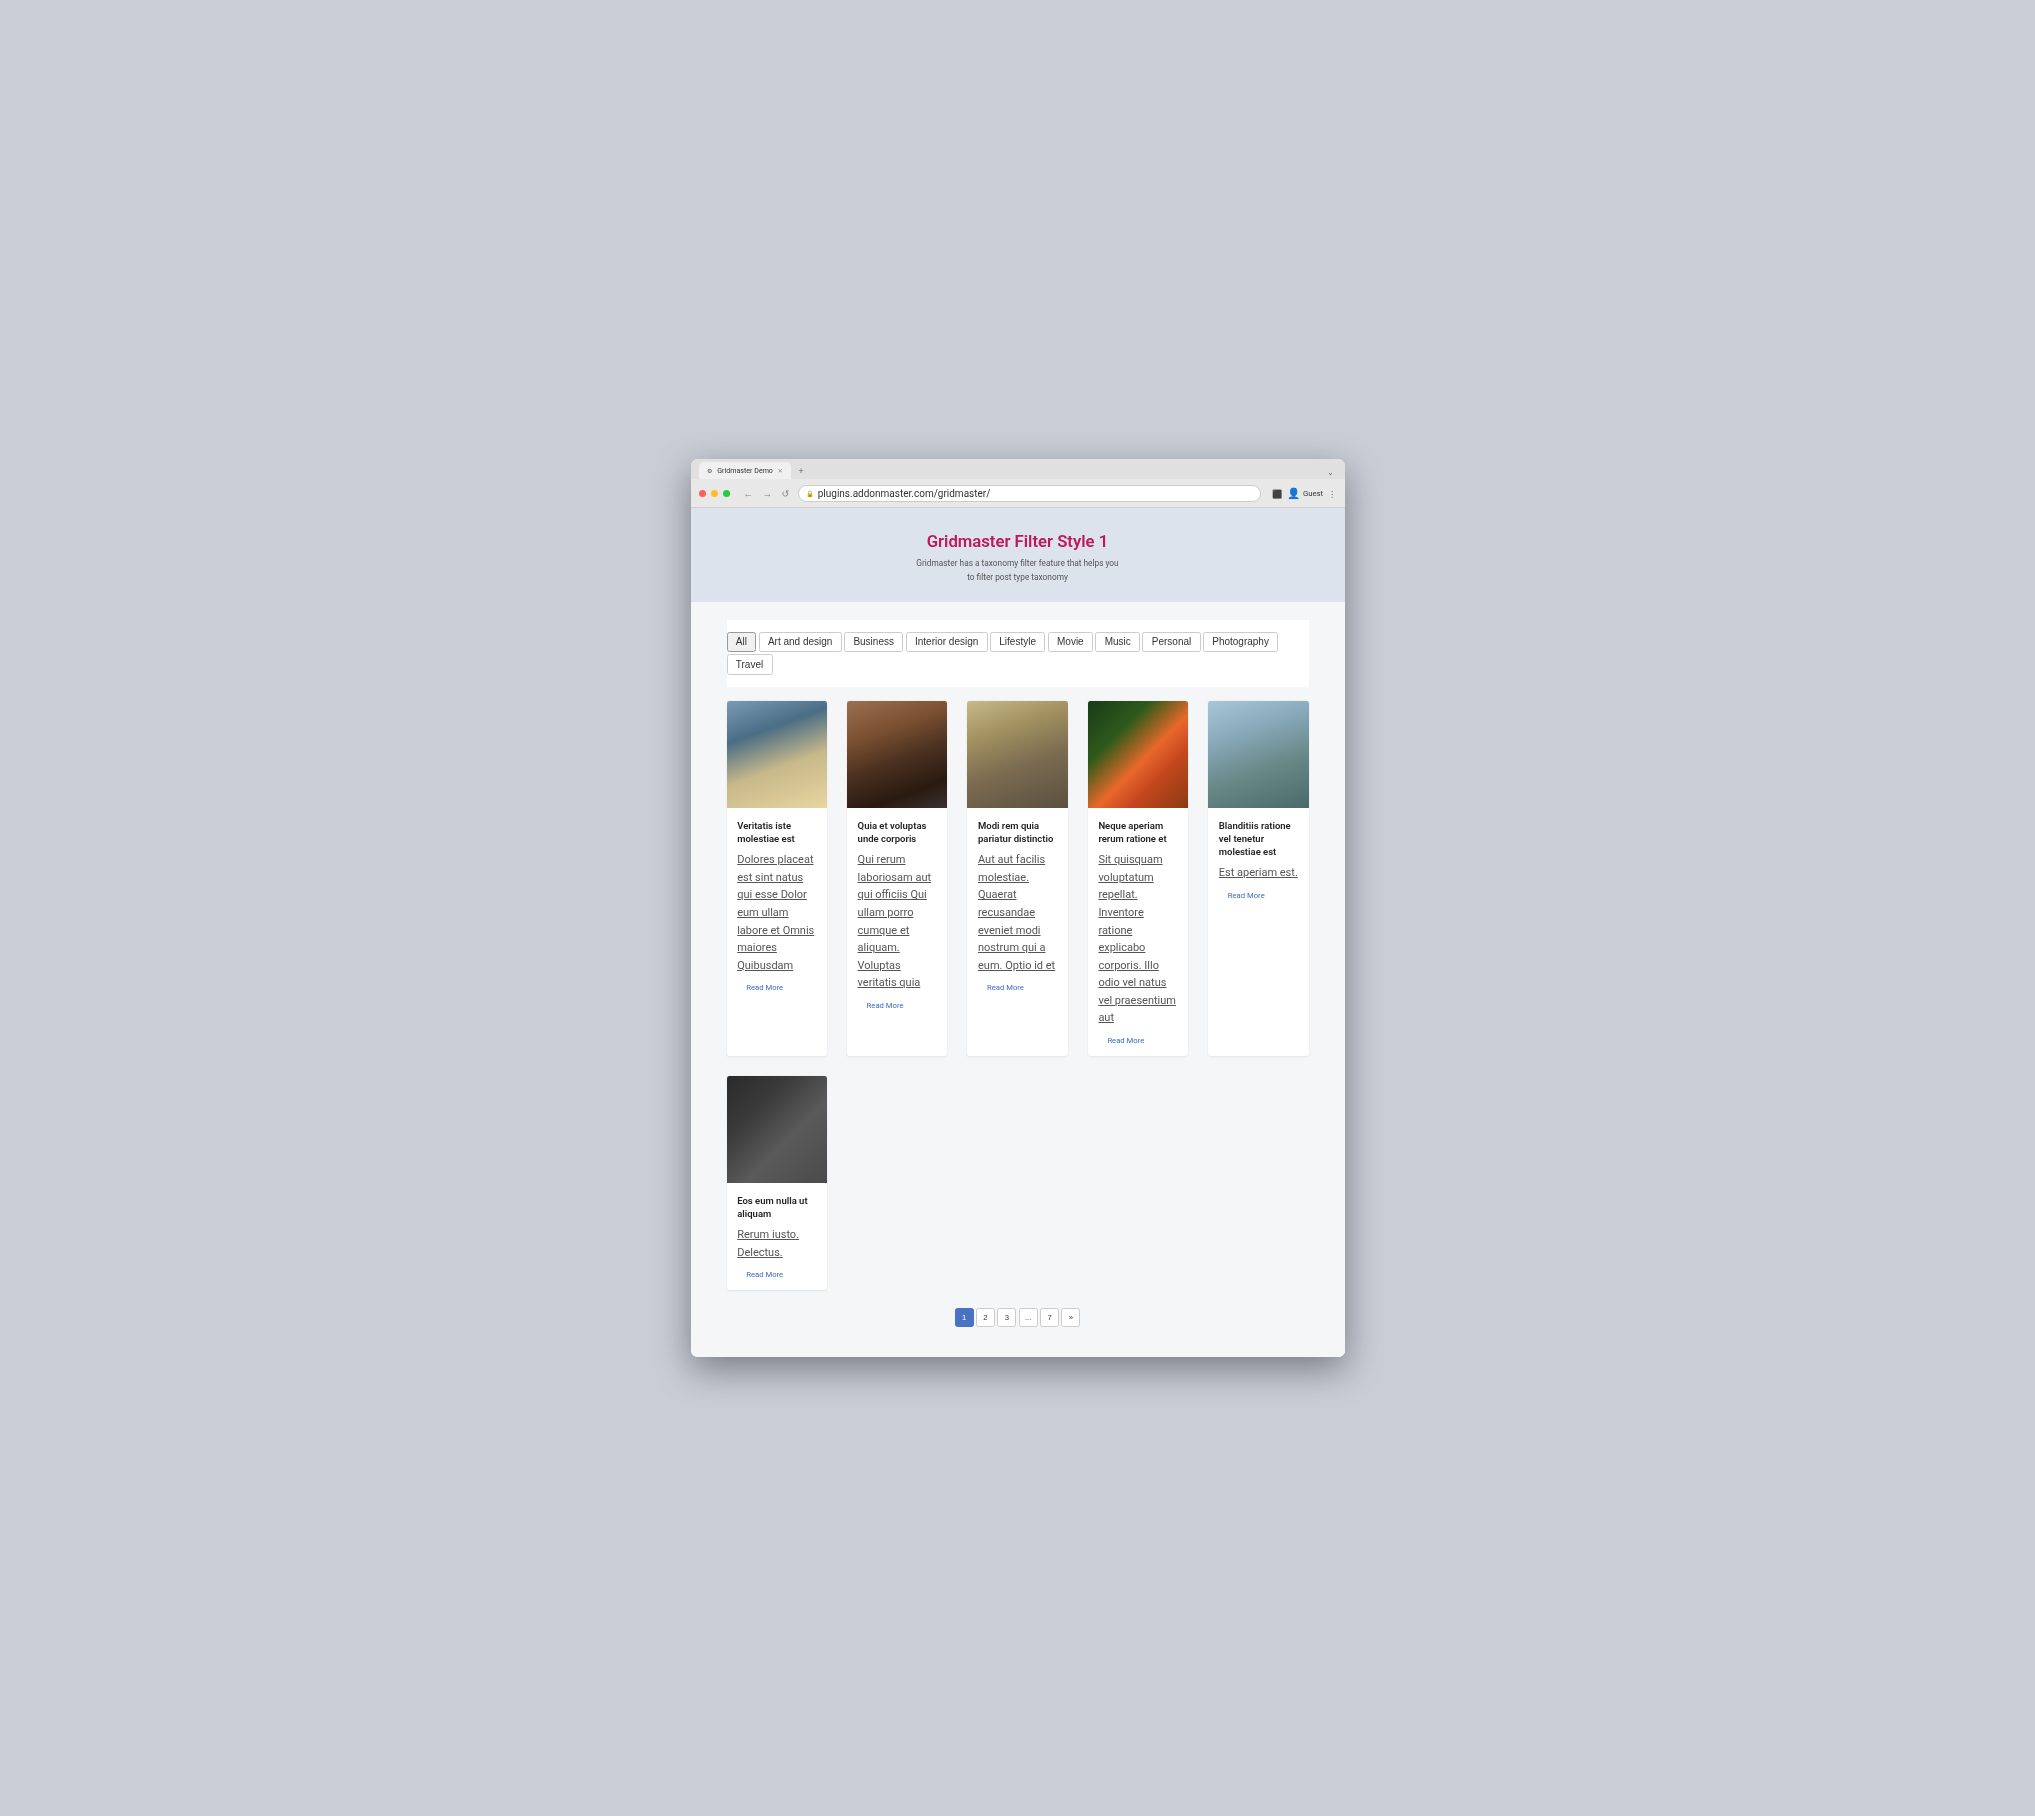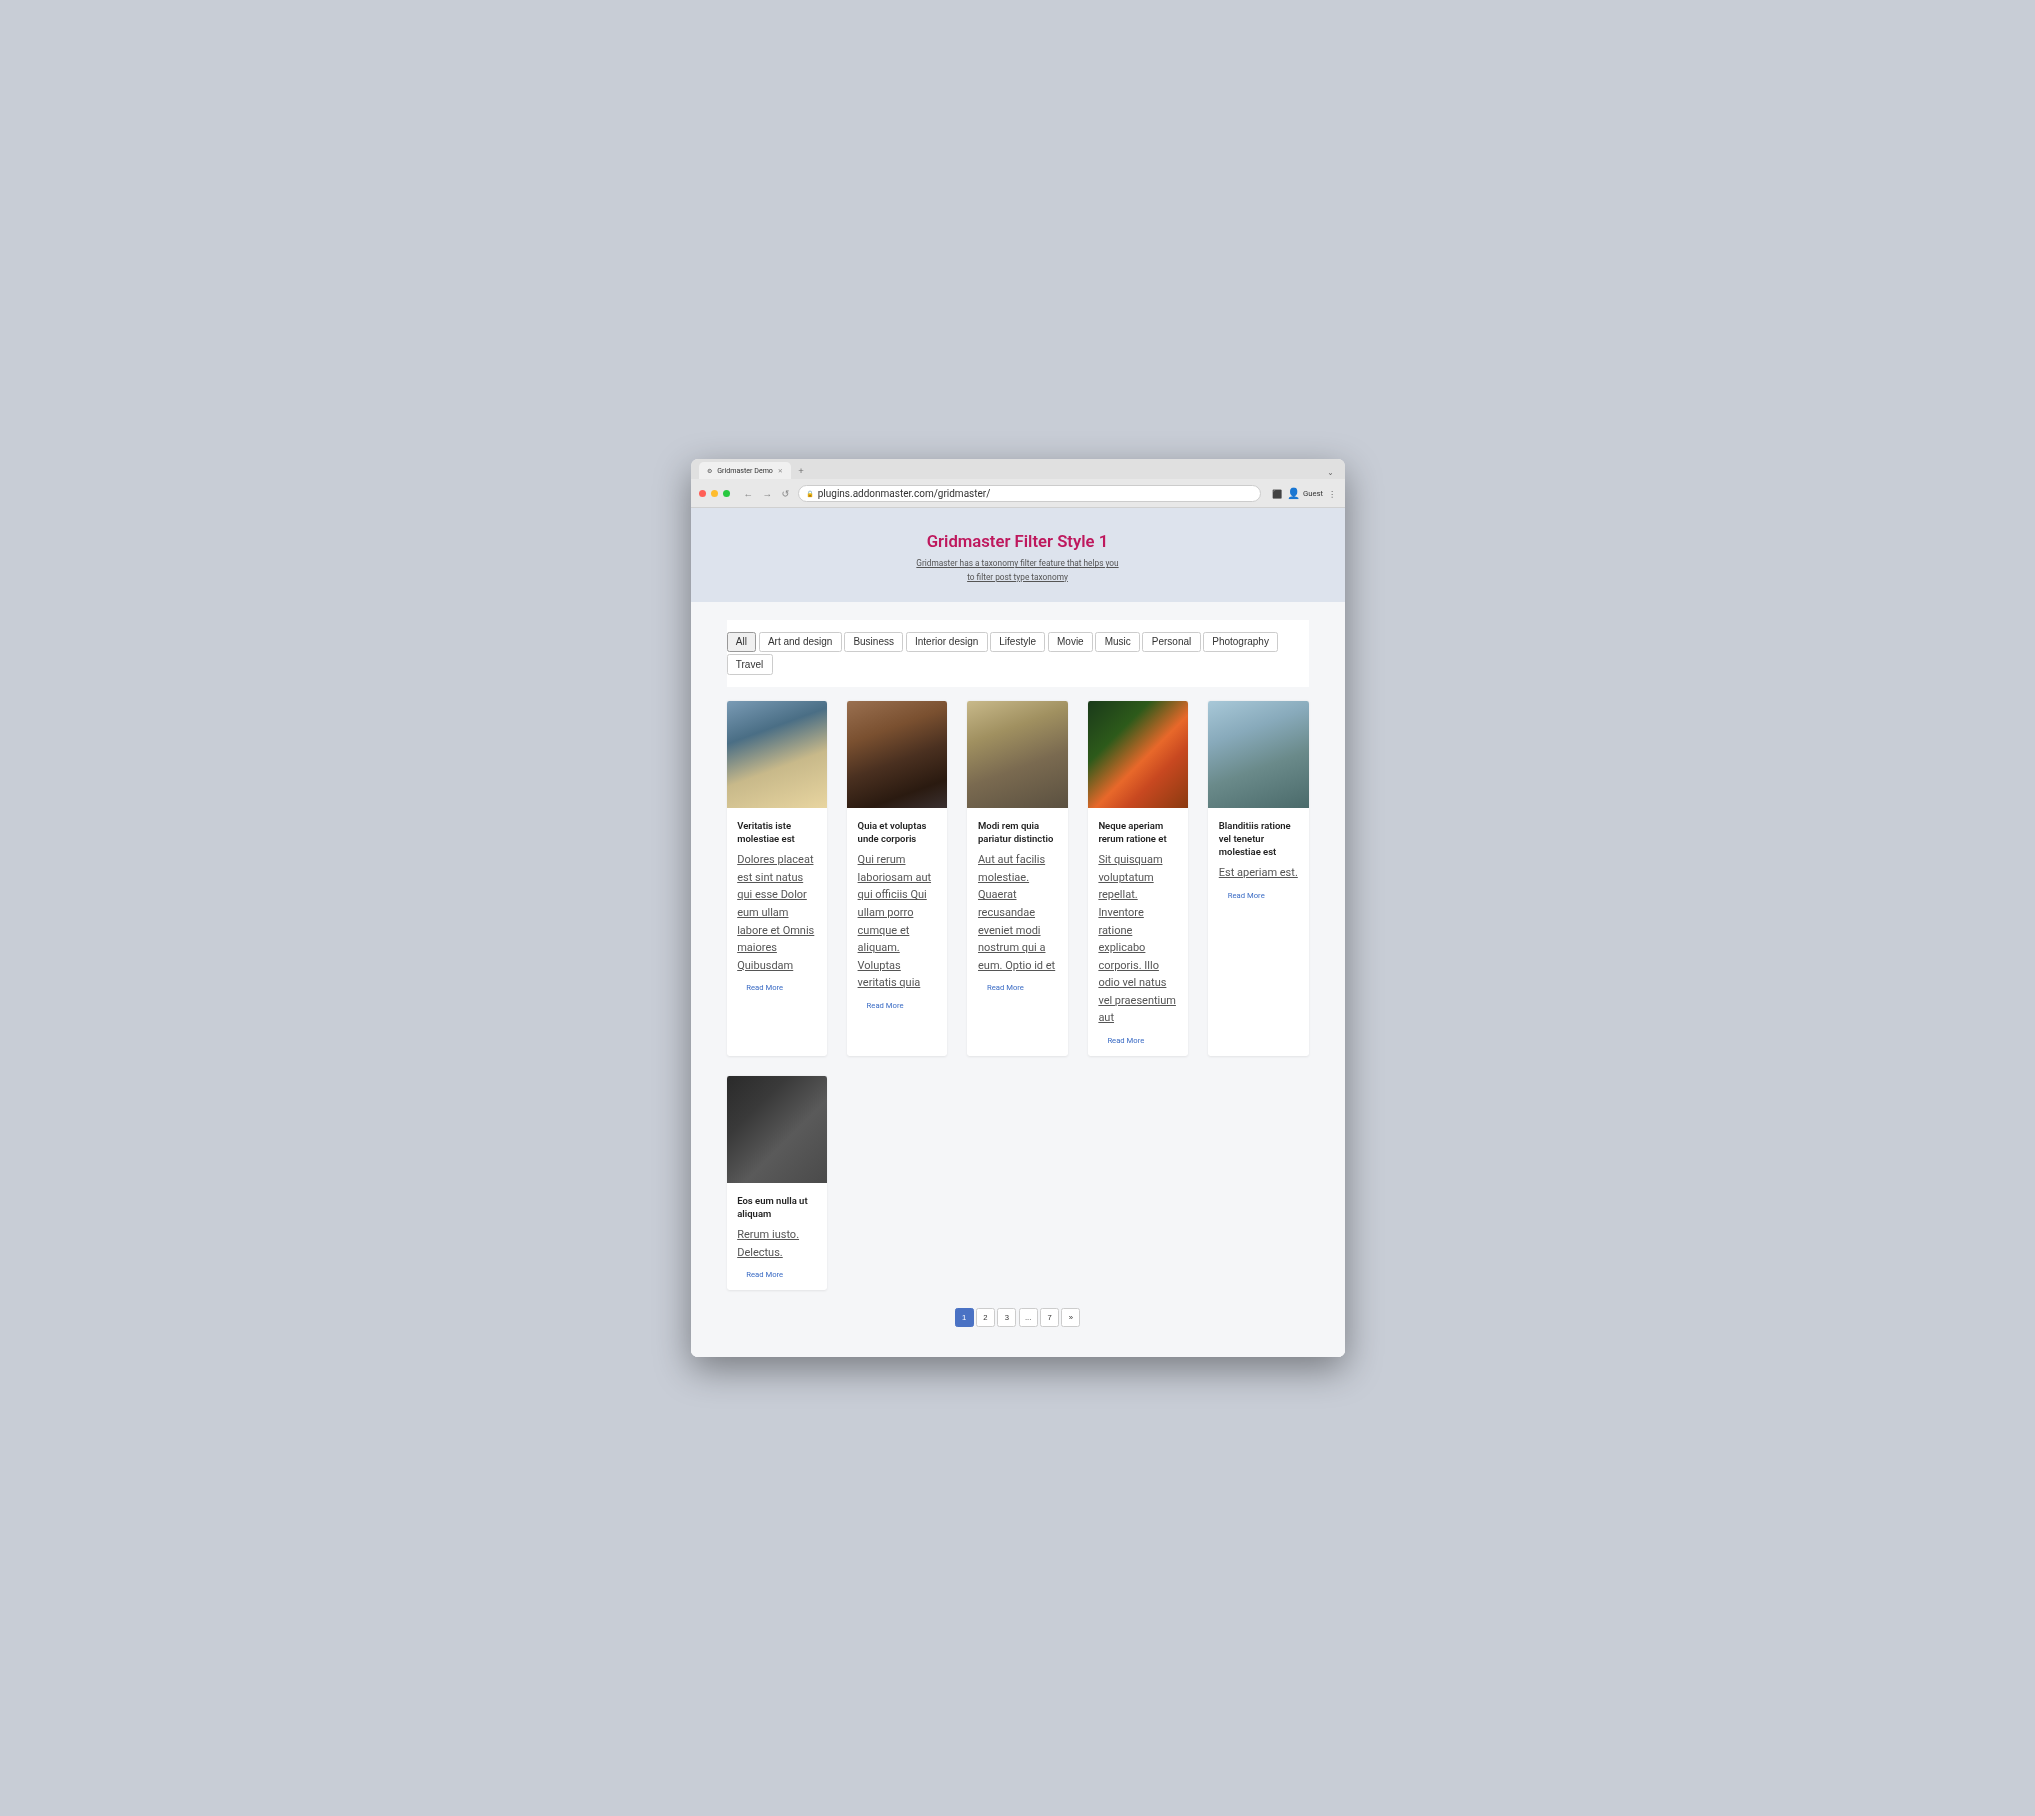--- a/index.html
+++ b/index.html
@@ -139,21 +139,20 @@
       font-size: 16.7px;
       font-weight: 600;
       color: #be185d;
       margin-bottom: 6px;
     }
 
     .page-header p {
       font-size: 8.3px;
       color: #555;
       line-height: 1.6;
-      text-decoration: underline;
     }
 
     .page-body {
       padding: 18px 36px 24px;
       background: #f5f6f8;
     }
 
     
     .filter-bar {
       display: flex;

